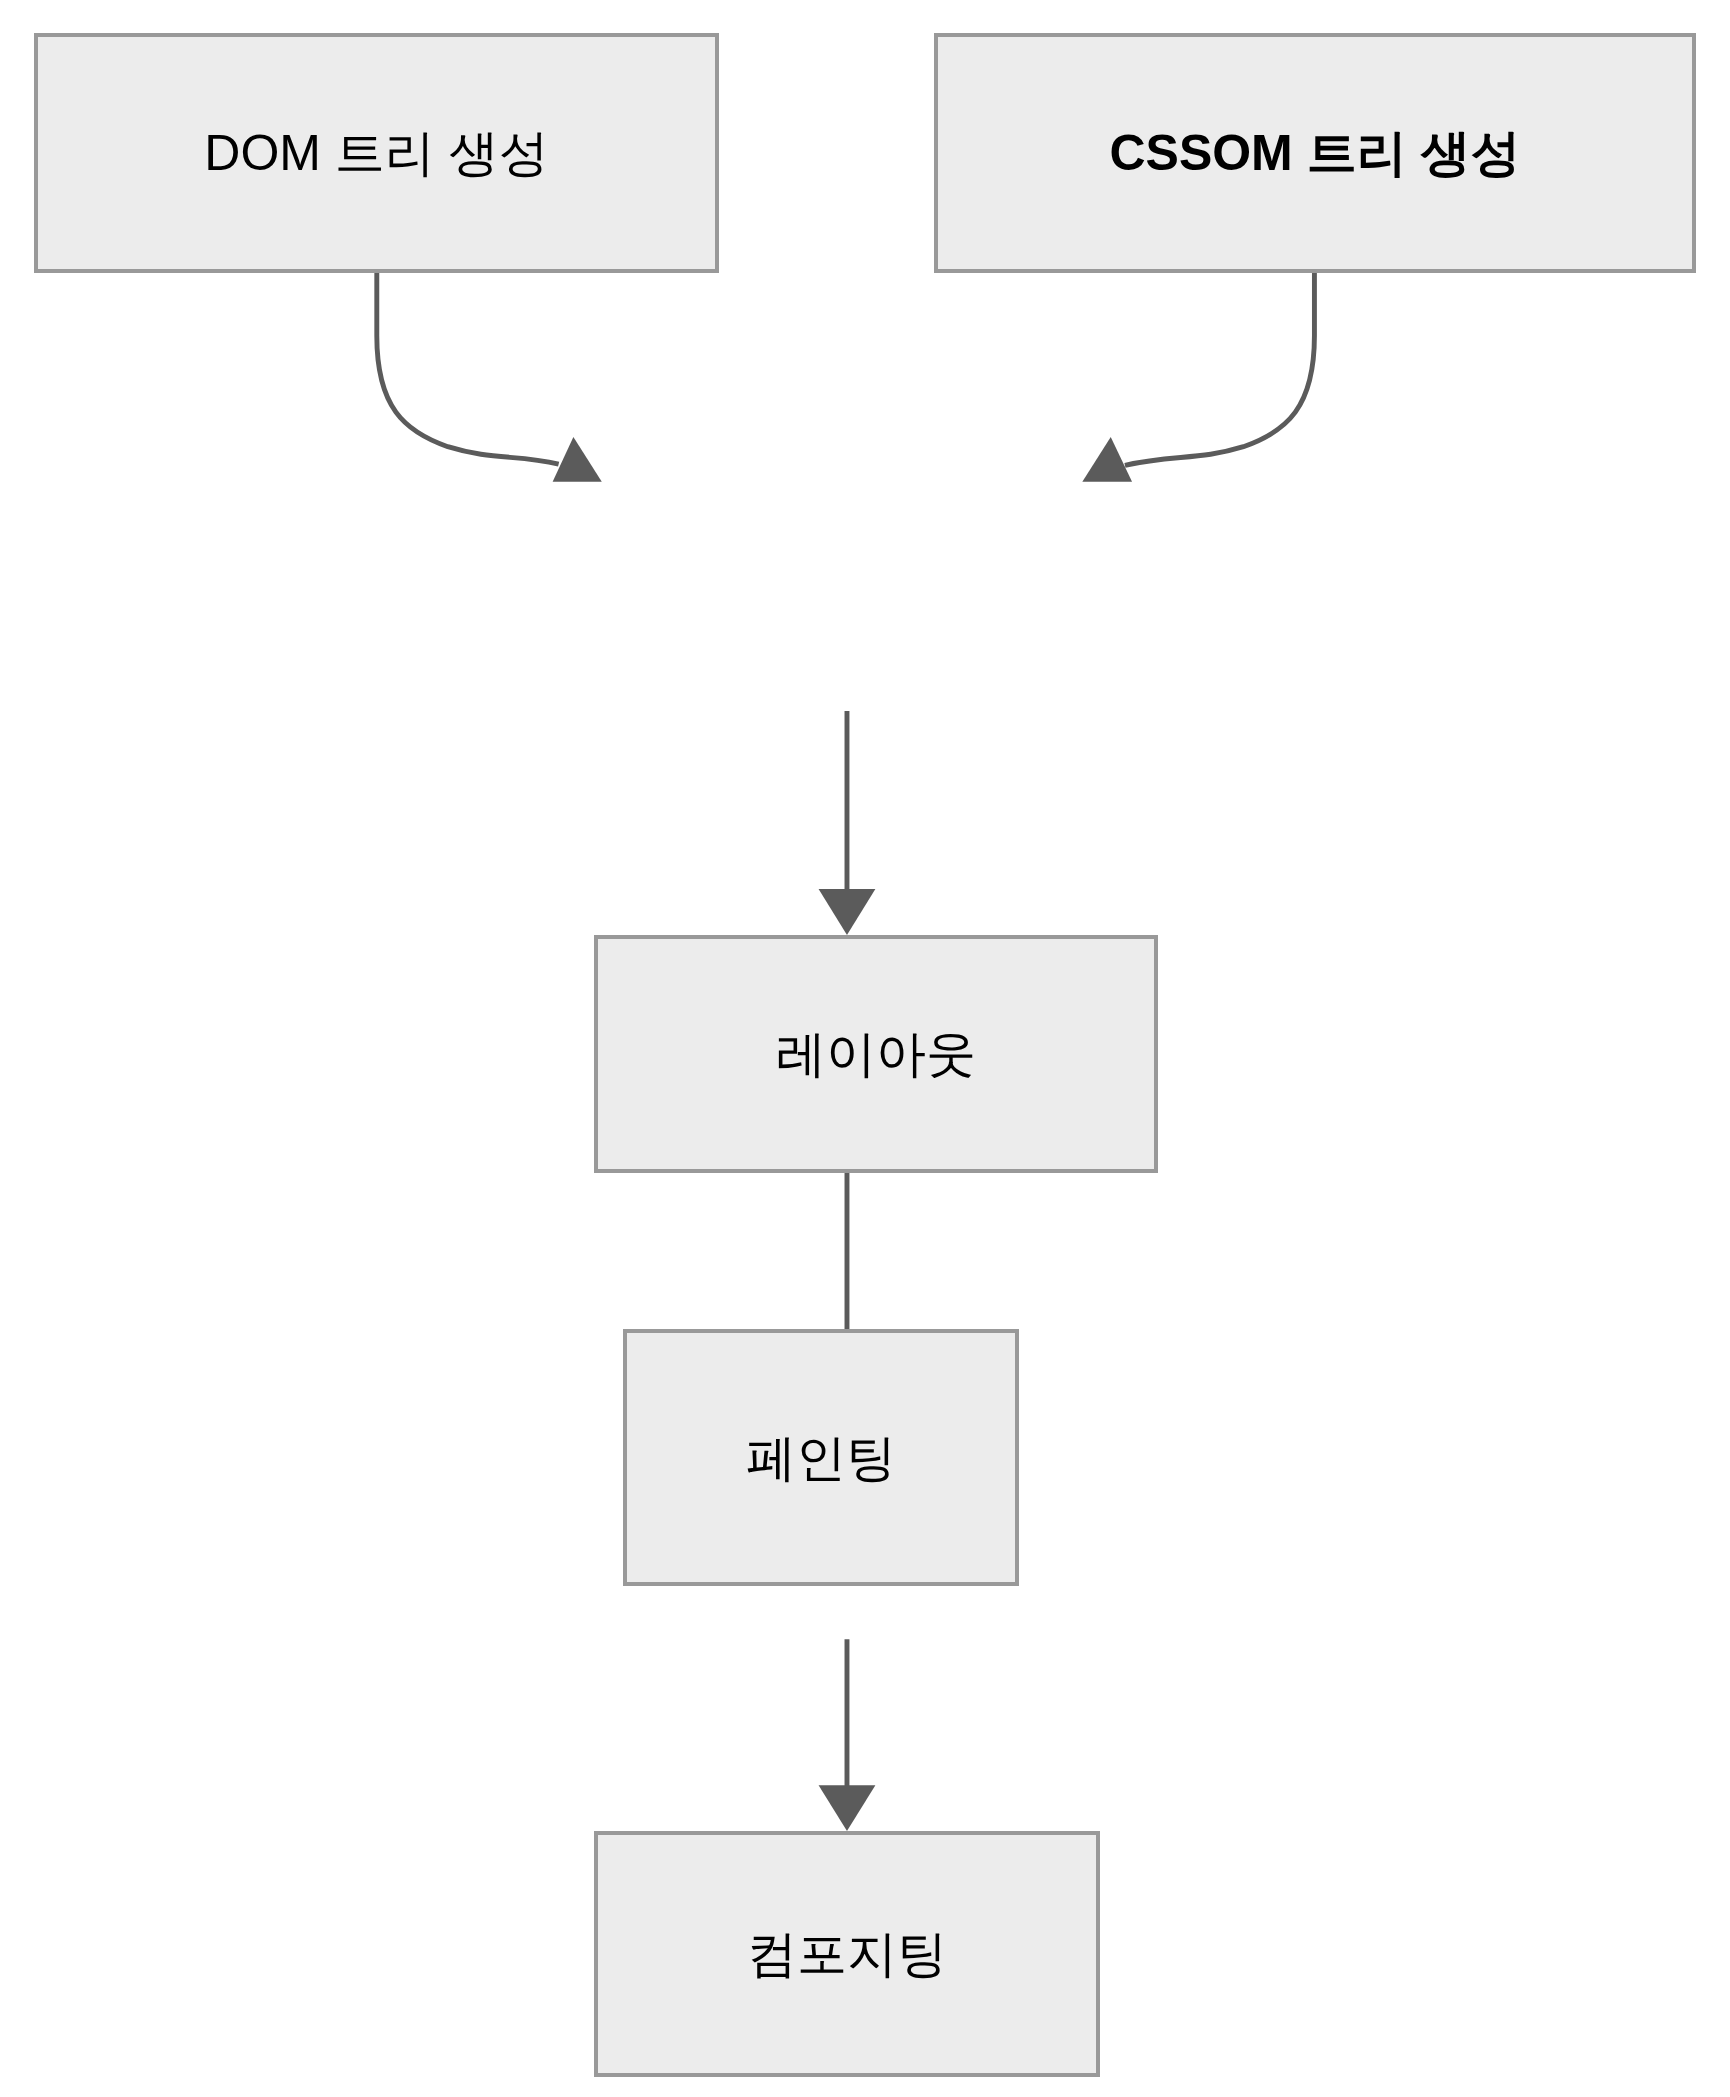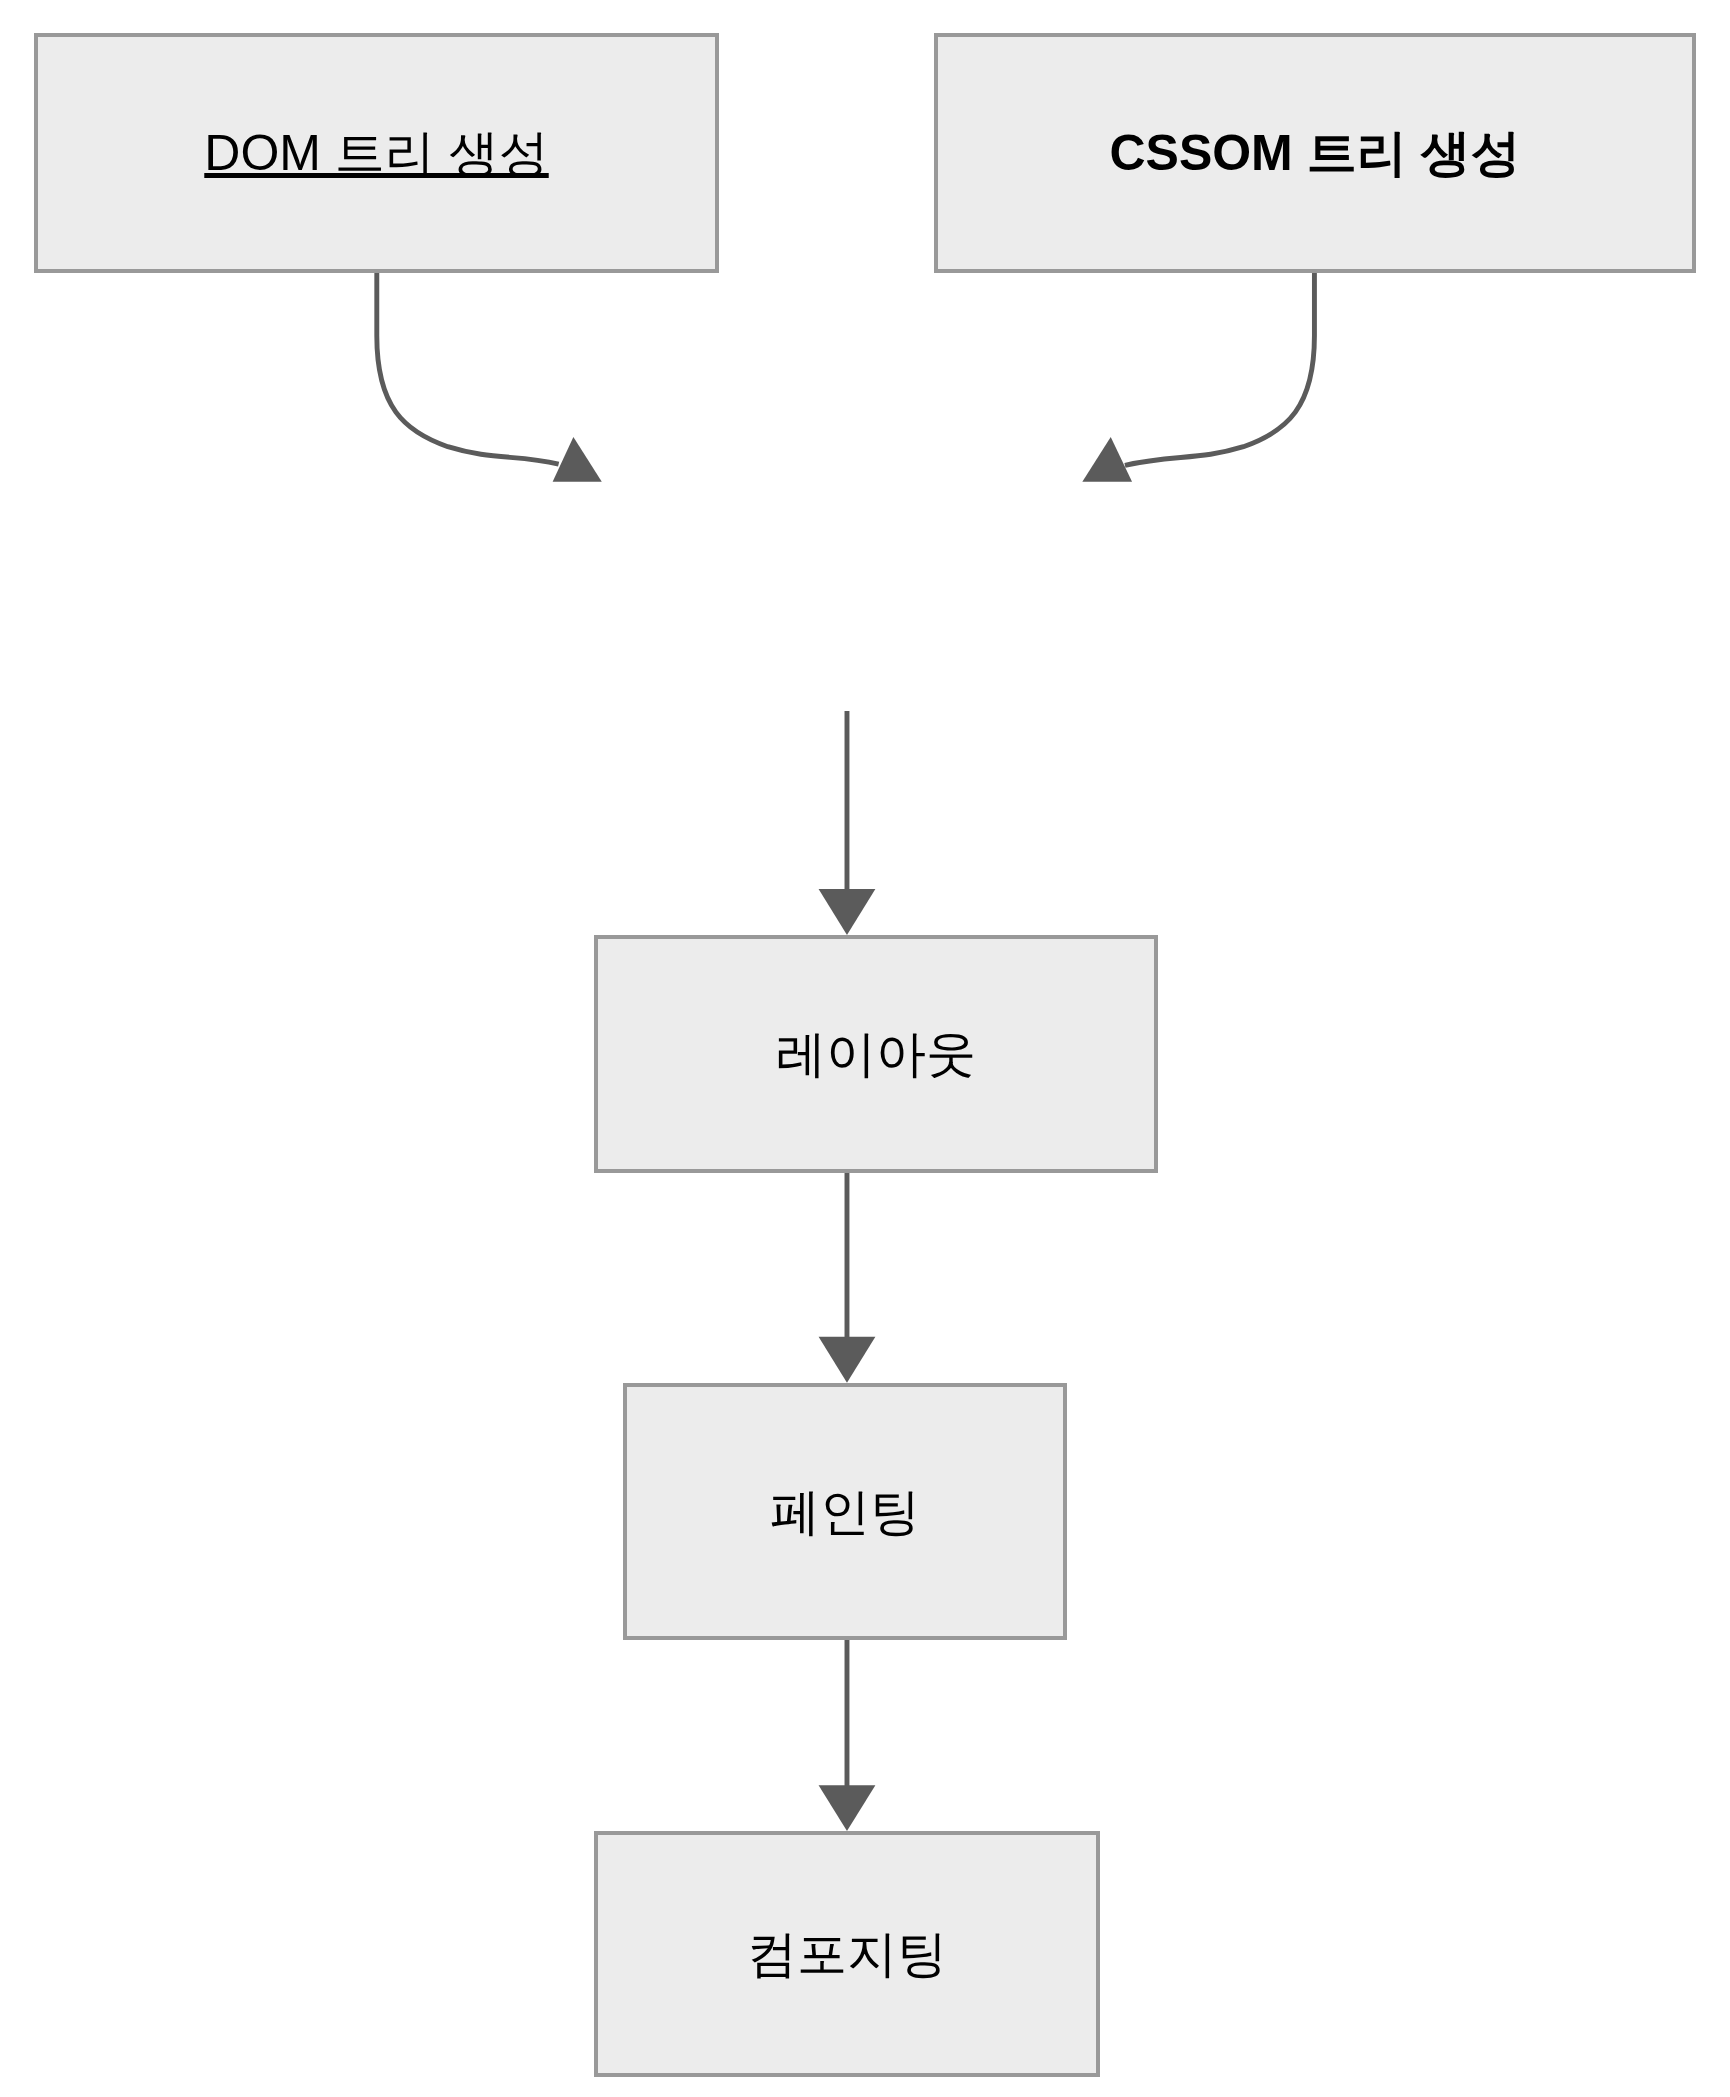--- a/index.html
+++ b/index.html
@@ -28,25 +28,25 @@
     border: 4.4px solid #999999;
     display: flex;
     align-items: center;
     justify-content: center;
     font-family: "Liberation Sans", "DejaVu Sans", sans-serif;
     font-size: 50px;
     line-height: 1.2;
     color: #000000;
     white-space: nowrap;
   }
-  .n-dom    { left: 34px;   top: 33px;   width: 685px; height: 240px; text-decoration: underline; }
+  .n-dom    { left: 34px;   top: 33px;   width: 685px; height: 240px; }
   .n-cssom  { left: 934px; top: 33px;   width: 762px; height: 240px; font-weight: bold; }
   .n-render { left: 523px;  top: 482px;  width: 647px; height: 229px; }
   .n-layout { left: 594px; top: 935px; width: 564px;  height: 238px; justify-content: center; }
-  .n-paint  { left: 623px; top: 1383px; width: 444px;  height: 257px; text-align: right; }
+  .n-paint  { left: 623px; top: 1329px; width: 396px;  height: 257px; text-align: right; }
   .n-comp   { left: 594px; top: 1831px; width: 506px;  height: 246px; align-items: center; }
 </style>
 </head>
 <body>
 
 <div class="canvas">
 
   <svg class="edges" viewBox="0 0 3168 3840" aria-hidden="true">
     <g fill="none" stroke="#5b5b5b" stroke-width="9" stroke-linecap="butt">
       <path d="M 690 500 L 690 615 C 690 745 740 790 820 818 C 900 843 950 832 1023 850"></path>

